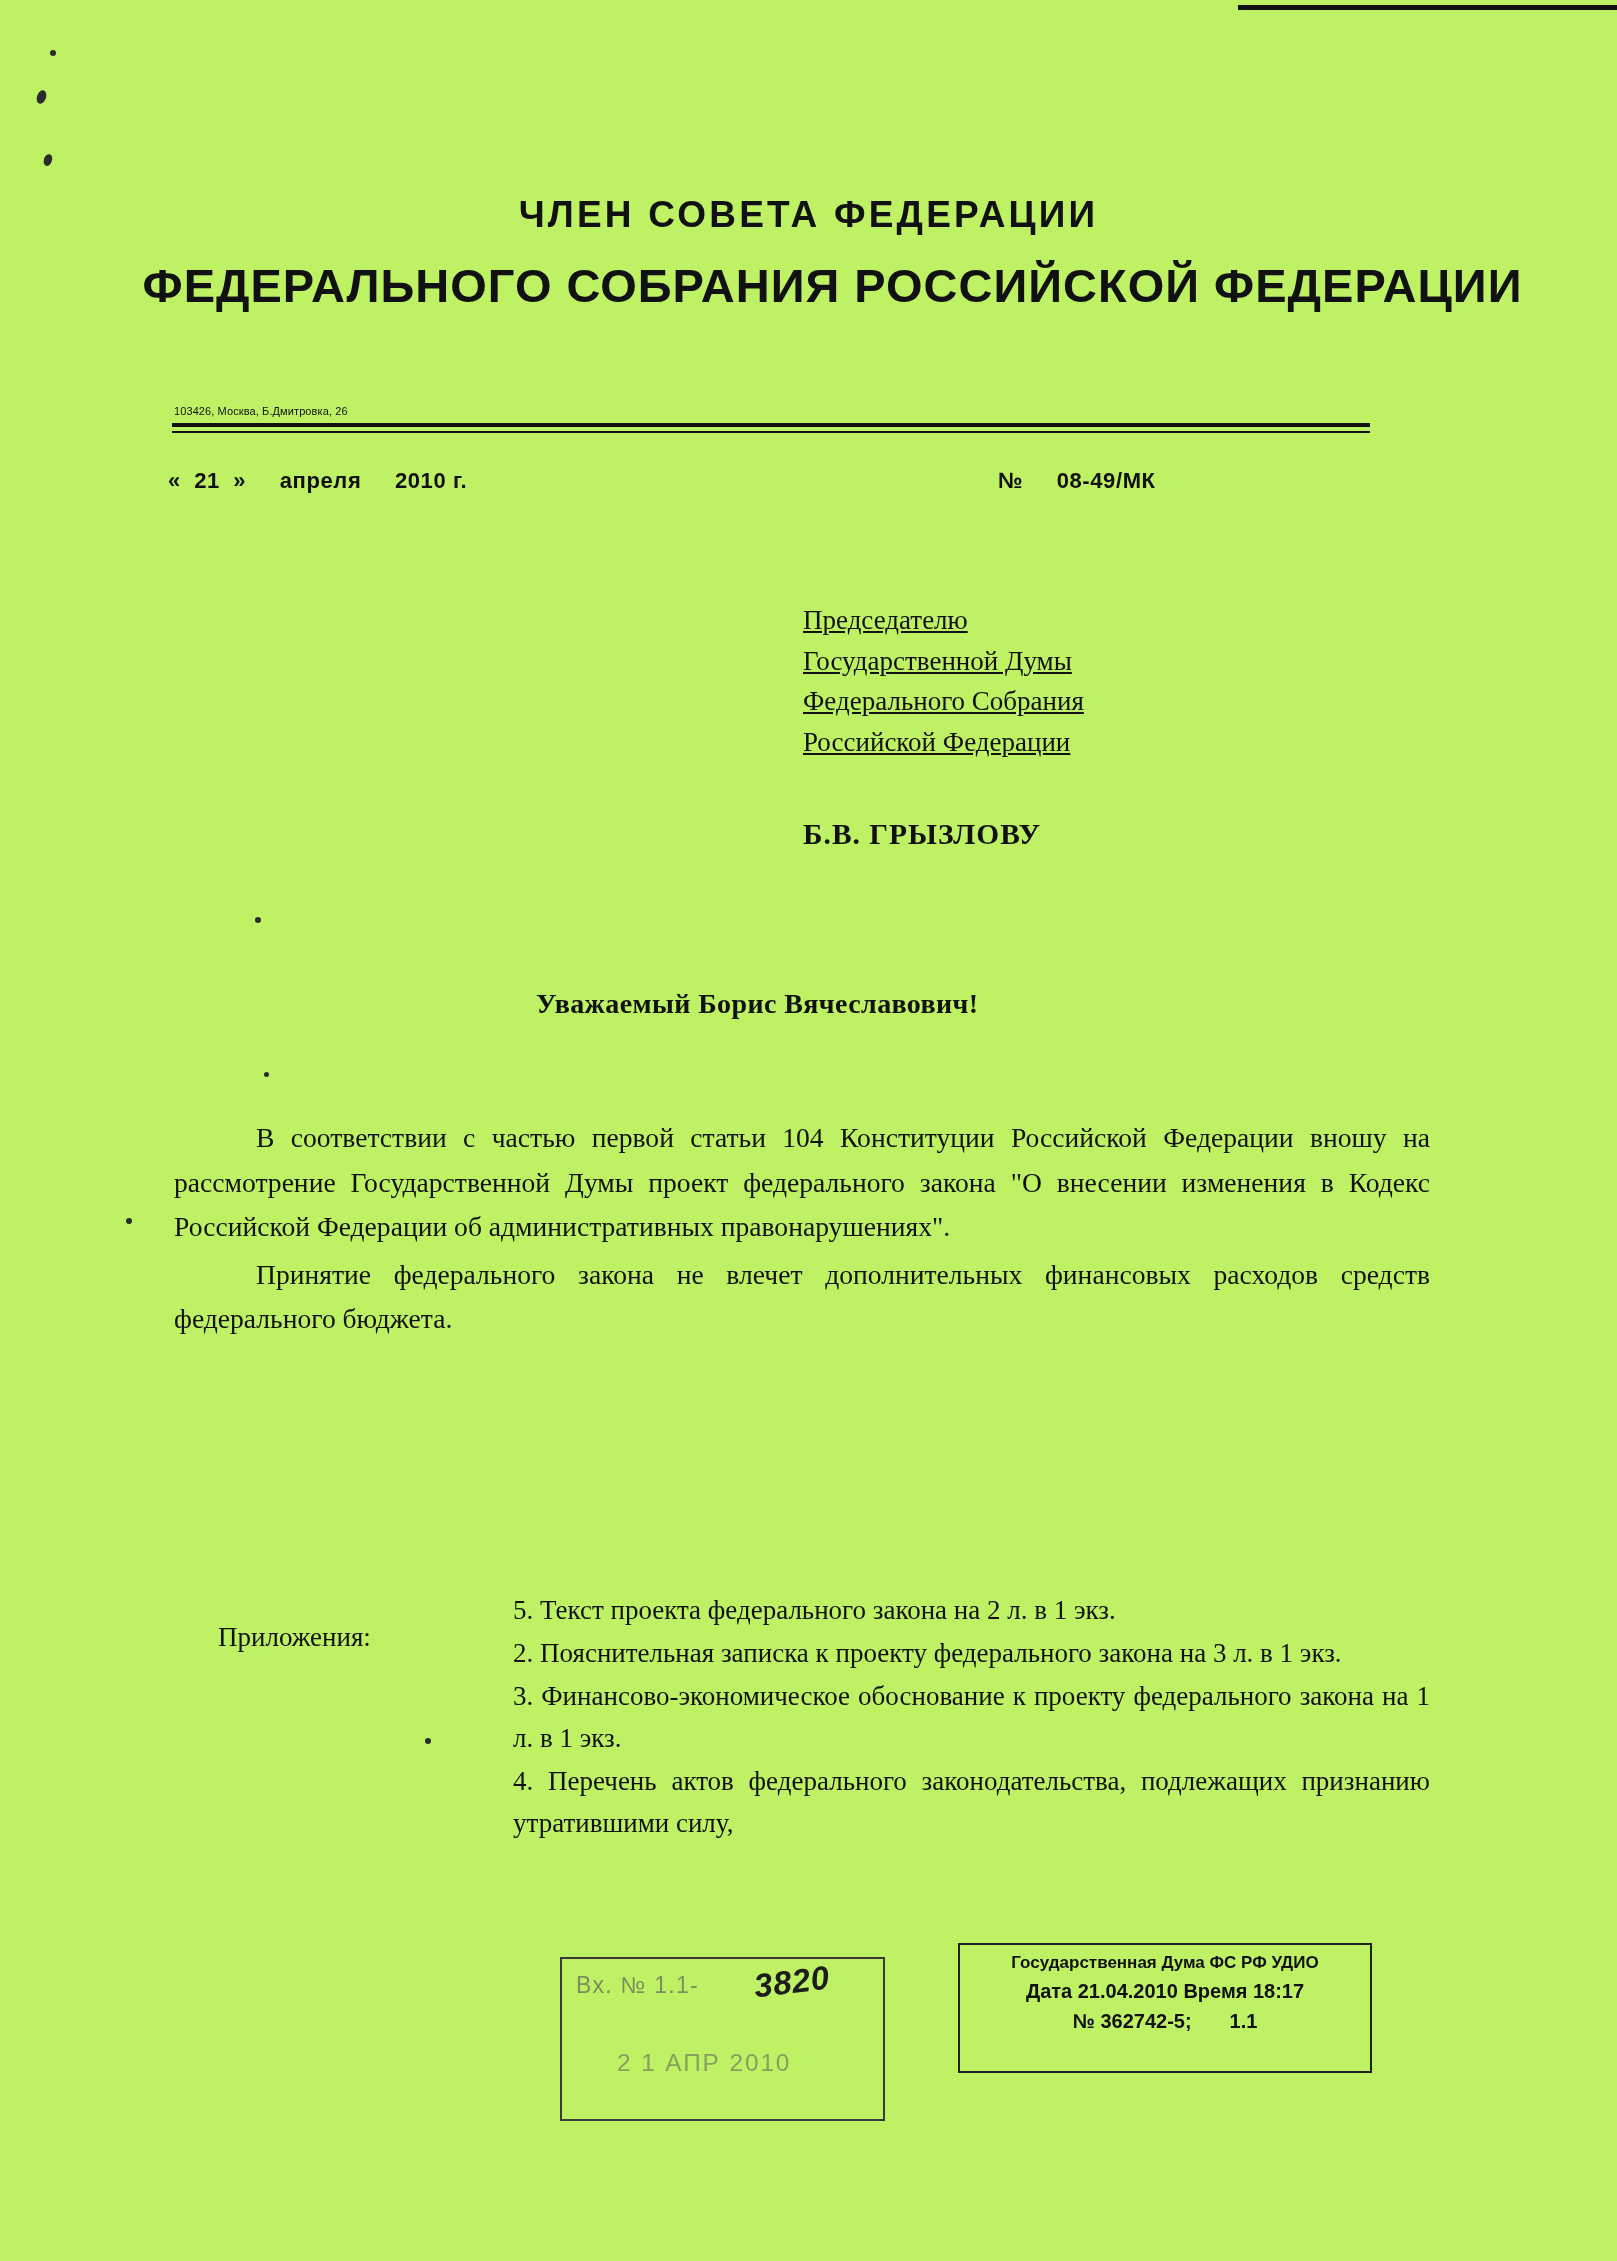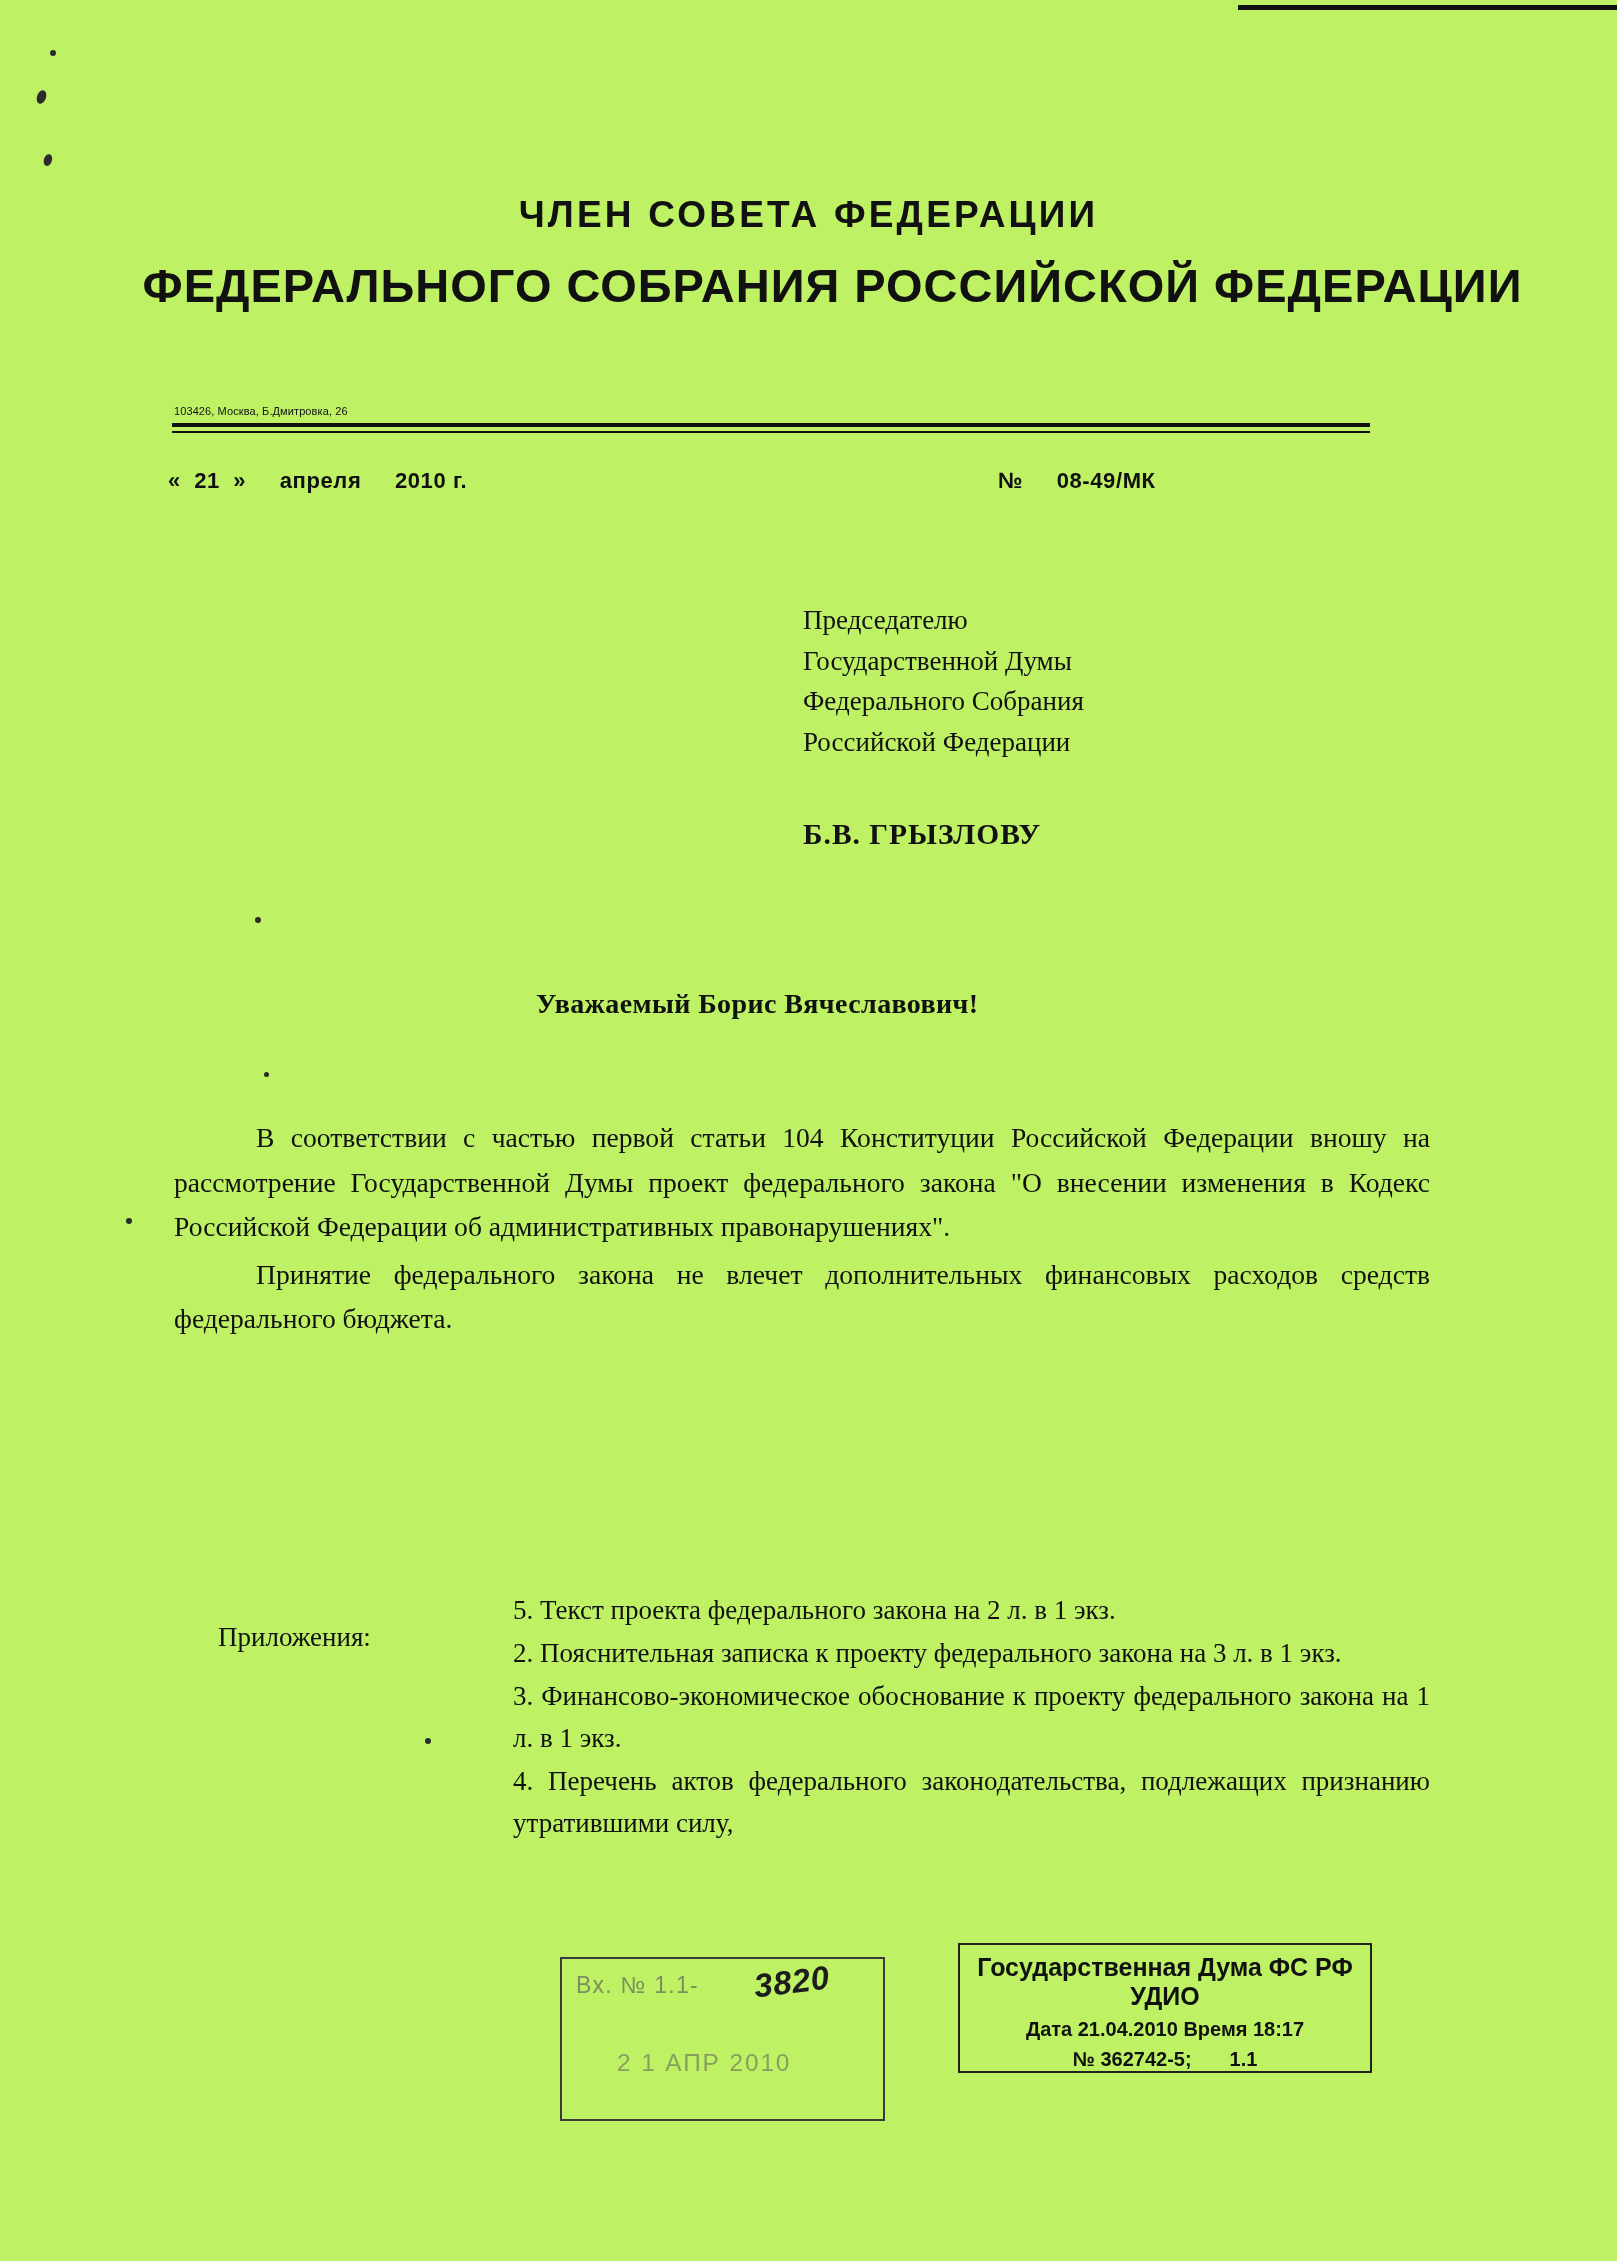--- a/index.html
+++ b/index.html
@@ -107,21 +107,21 @@
   }
 
   
   .addressee {
     position: absolute;
     left: 803px;
     top: 600px;
     font-size: 27px;
     line-height: 1.5;
   }
-  .addressee div { white-space: nowrap; }
+  .addressee div { white-space: nowrap; text-decoration: underline; }
 
   .recipient {
     position: absolute;
     left: 803px;
     top: 818px;
     font-size: 29.5px;
     font-weight: bold;
     letter-spacing: 1px;
   }
 
@@ -217,21 +217,21 @@
     width: 410px;
     height: 126px;
     border: 2.6px solid #222;
     font-family: "Liberation Sans", sans-serif;
     text-align: center;
     color: #111;
     font-weight: bold;
   }
   .stamp-right .r1 {
     margin-top: 7.7px;
-    font-size: 25px;
+    font-size: 17px;
     letter-spacing: 0px;
   }
   .stamp-right .r2 {
     margin-top: 7px;
     font-size: 20px;
   }
   .stamp-right .r3 {
     margin-top: 7px;
     font-size: 20px;
   }

